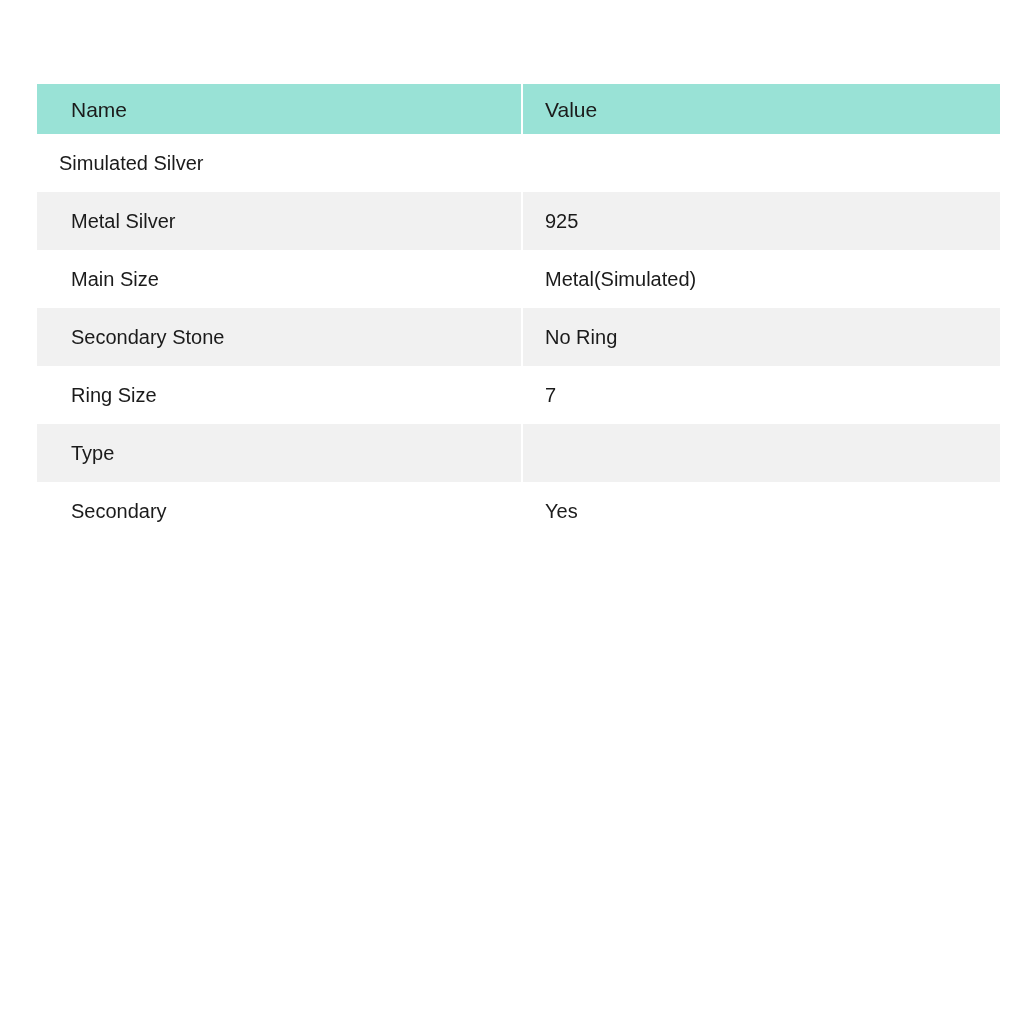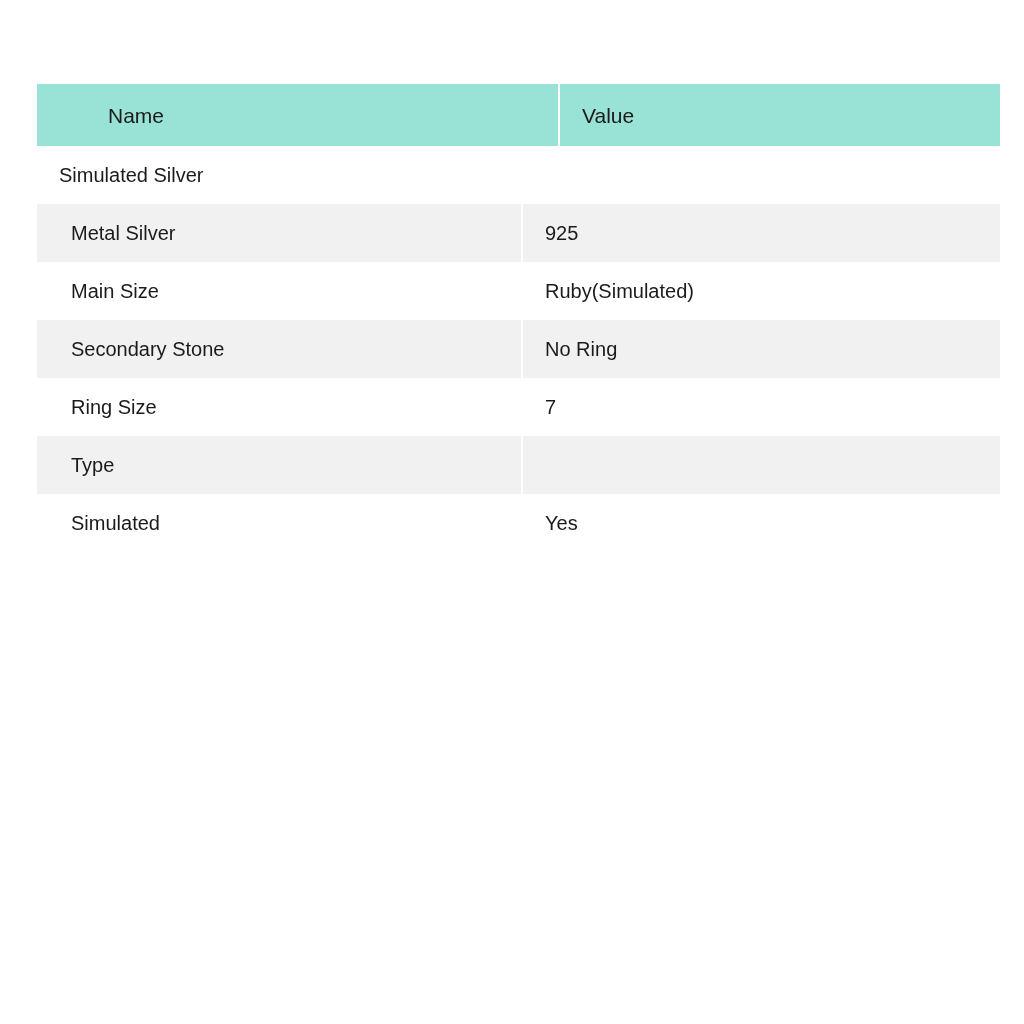--- a/index.html
+++ b/index.html
@@ -23,23 +23,22 @@
     width: 963px;
     display: flex;
     flex-direction: column;
   }
   .row {
     display: flex;
     height: 58px;
     background: #ffffff;
   }
   .row.header {
-    height: 62px;
+    height: 50px;
     background: var(--header-bg);
-    padding-left: 37px;
   }
   
   .spec-table > .row:nth-child(odd):not(.header) {
     background: var(--row-alt-bg);
   }
   .cell {
     display: flex;
     align-items: center;
     font-size: 20px;
     line-height: 1;
@@ -75,35 +74,35 @@
     <div class="cell c-value">Simulated Silver</div>
   </div>
 
   <div class="row">
     <div class="cell c-name">Metal Silver</div>
     <div class="cell c-value">925</div>
   </div>
 
   <div class="row">
     <div class="cell c-name">Main Size</div>
-    <div class="cell c-value">Ruby(Simulated)</div>
+    <div class="cell c-value">Metal(Simulated)</div>
   </div>
 
   <div class="row">
     <div class="cell c-name">Secondary Stone</div>
     <div class="cell c-value">No Ring</div>
   </div>
 
   <div class="row">
     <div class="cell c-name">Ring Size</div>
     <div class="cell c-value">7</div>
   </div>
 
   <div class="row">
     <div class="cell c-name">Type</div>
   </div>
 
   <div class="row">
-    <div class="cell c-name">Simulated</div>
+    <div class="cell c-name">Secondary</div>
     <div class="cell c-value">Yes</div>
   </div>
 
 </div>
 
 </body></html>

